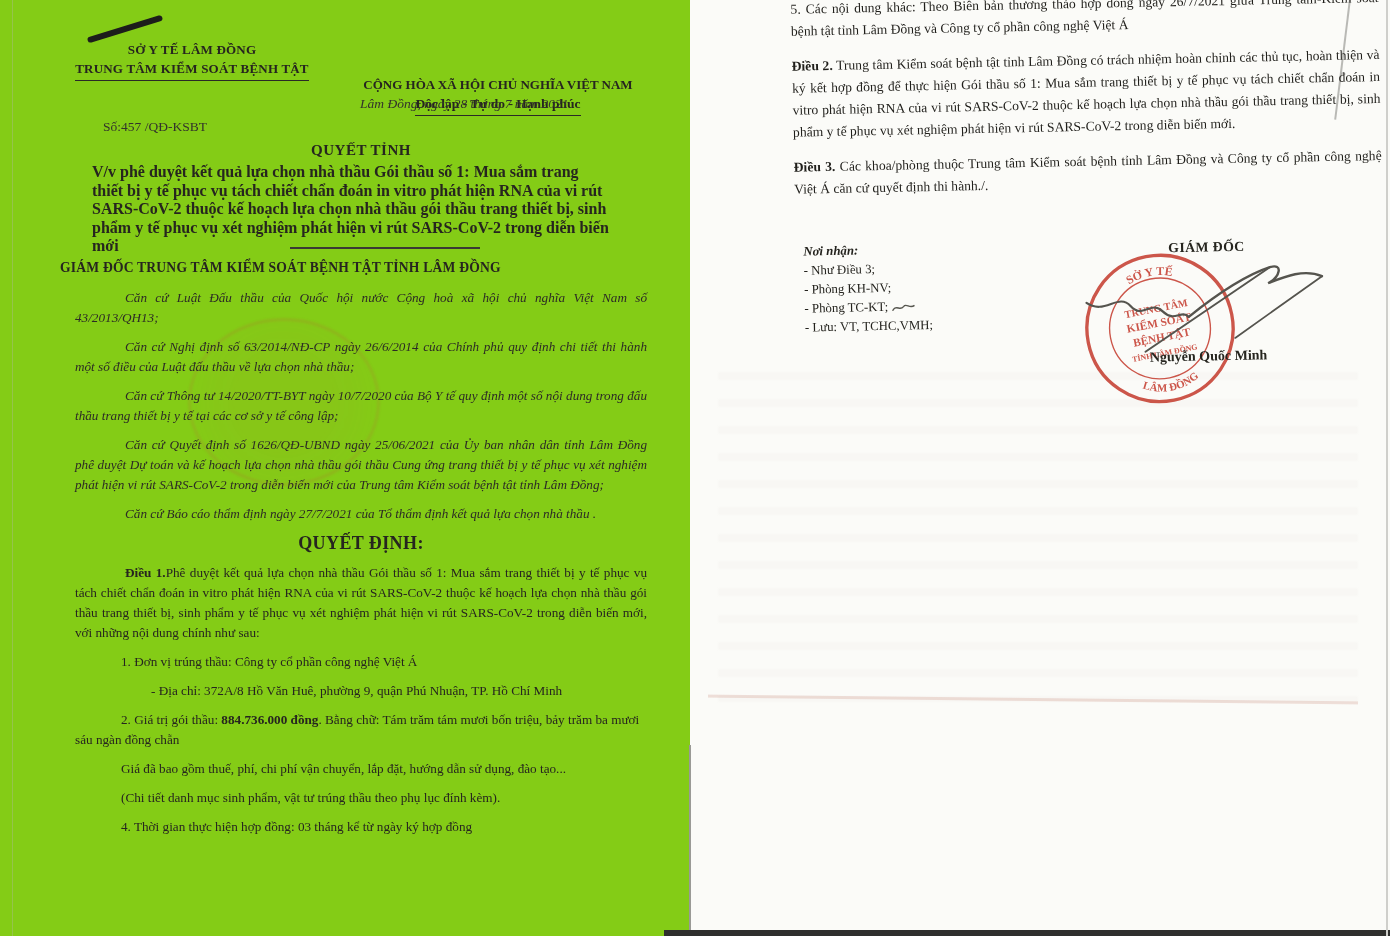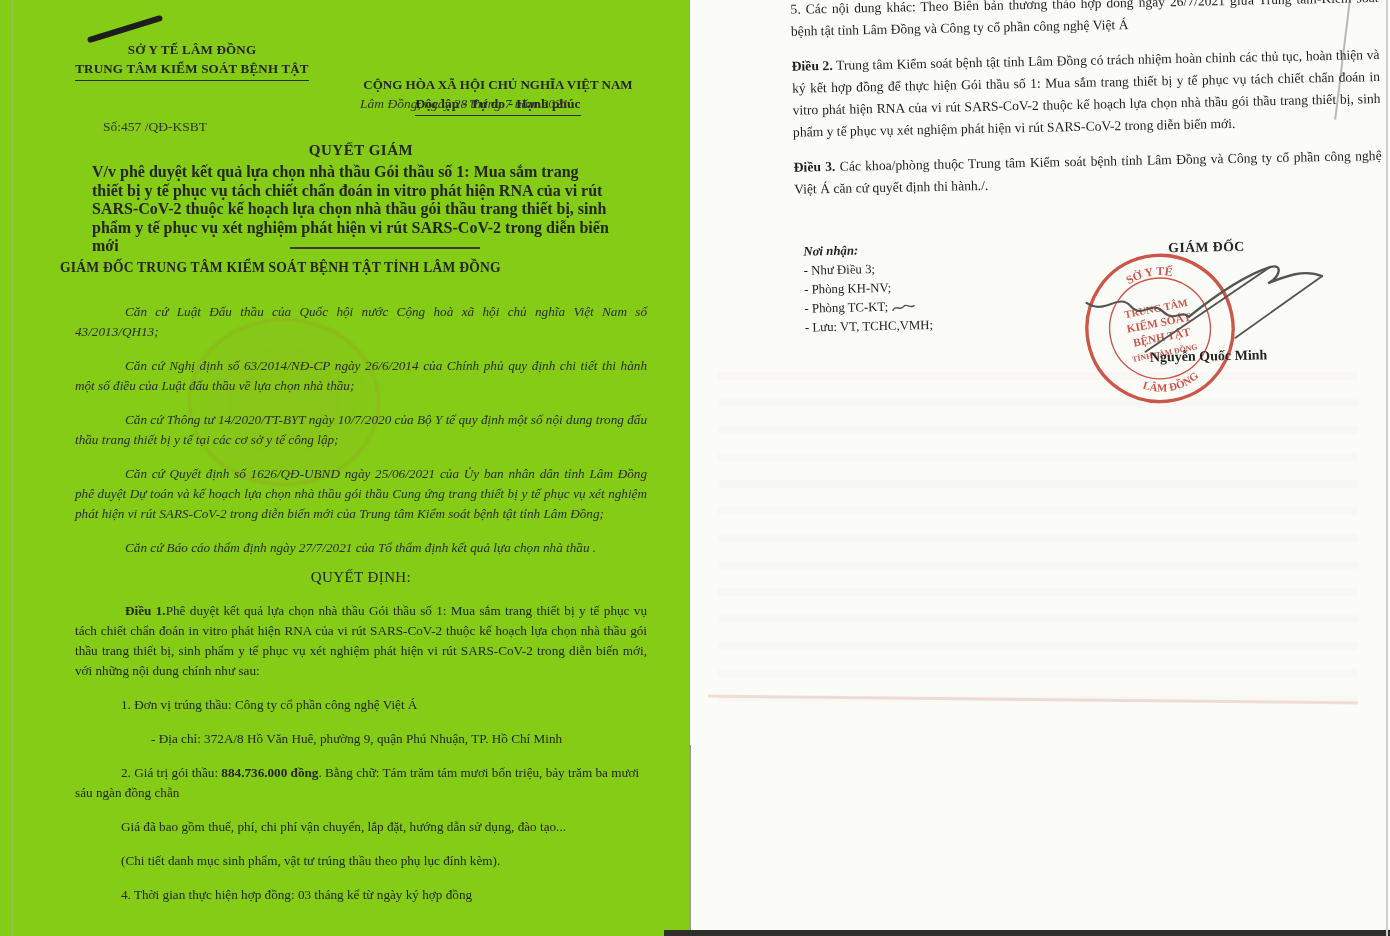--- a/index.html
+++ b/index.html
@@ -21,23 +21,23 @@
   .hdr-right .motto{display:inline-block;border-bottom:1.5px solid #2a2a26;padding-bottom:2px;font-size:13.5px;}
   .dateline{position:absolute;top:96px;left:360px;width:300px;text-align:left;font-style:italic;font-weight:normal;font-size:13.5px;color:#33322c;}
 
   .doc-type{position:absolute;top:142px;left:75px;width:572px;text-align:center;font-weight:bold;font-size:15px;letter-spacing:.5px;}
   .subject{position:absolute;top:163px;left:92px;width:520px;text-align:left;font-weight:bold;font-size:16px;line-height:18.5px;}
   .subject-rule{position:absolute;top:247px;left:290px;width:190px;height:2px;background:#3a3a34;}
   .issuer{position:absolute;top:260px;left:60px;width:600px;text-align:left;font-weight:bold;font-size:13.6px;letter-spacing:.2px;}
 
   
   .body-left{position:absolute;top:288px;left:75px;width:572px;font-size:13.2px;line-height:20px;text-align:justify;}
-  .body-left p{margin:14px 0 9px 0;}
+  .body-left p{margin:0 0 9px 0;}
   .recital{font-style:italic;text-indent:50px;color:#2c2b25;}
-  .decree-heading{text-align:center;font-weight:normal;font-size:15px;margin:6px 0 10px 0 !important;letter-spacing:.4px;}
+  .decree-heading{text-align:center;font-weight:bold;font-size:18px;margin:6px 0 10px 0 !important;letter-spacing:.4px;}
   .article{text-indent:50px;}
   .article b{font-weight:bold;}
   .li-1{text-indent:46px;text-align:left;}
   .li-2{text-indent:76px;text-align:left;}
   .num-bold{font-weight:bold;}
 
   
   .rp-rotate{position:absolute;top:0;left:0;width:700px;height:936px;transform:rotate(-1.15deg);transform-origin:340px 180px;}
   .body-right{position:absolute;top:-6px;left:104px;width:588px;font-size:13.6px;line-height:22px;text-align:justify;color:#201f1b;}
   .body-right p{margin:0 0 13px 0;}
@@ -77,21 +77,21 @@
 
     <div class="doc-number">Số:457 /QĐ-KSBT</div>
 
     <div class="hdr-right">
       <div>CỘNG HÒA XÃ HỘI CHỦ NGHĨA VIỆT NAM</div>
       <span class="motto">Độc lập - Tự do - Hạnh phúc</span>
     </div>
 
     <div class="dateline">Lâm Đồng, ngày 28  tháng 7 năm 2021</div>
 
-    <div class="doc-type">QUYẾT GIÁM</div>
+    <div class="doc-type">QUYẾT TỈNH</div>
 
     <div class="subject">V/v phê duyệt kết quả lựa chọn nhà thầu Gói thầu số 1: Mua sắm trang thiết bị y tế phục vụ tách chiết chẩn đoán in vitro phát hiện RNA của vi rút SARS-CoV-2 thuộc kế hoạch lựa chọn nhà thầu gói thầu trang thiết bị, sinh phẩm y tế phục vụ xét nghiệm phát hiện vi rút SARS-CoV-2 trong diễn biến mới</div>
     <div class="subject-rule"></div>
 
     <div class="issuer">GIÁM ĐỐC TRUNG TÂM KIỂM SOÁT BỆNH TẬT TỈNH LÂM ĐỒNG</div>
 
     <div class="ghost-stamp-left"></div>
 
     <div class="body-left">
       <p class="recital">Căn cứ Luật Đấu thầu của Quốc hội nước Cộng hoà xã hội chủ nghĩa Việt Nam số 43/2013/QH13;</p>

